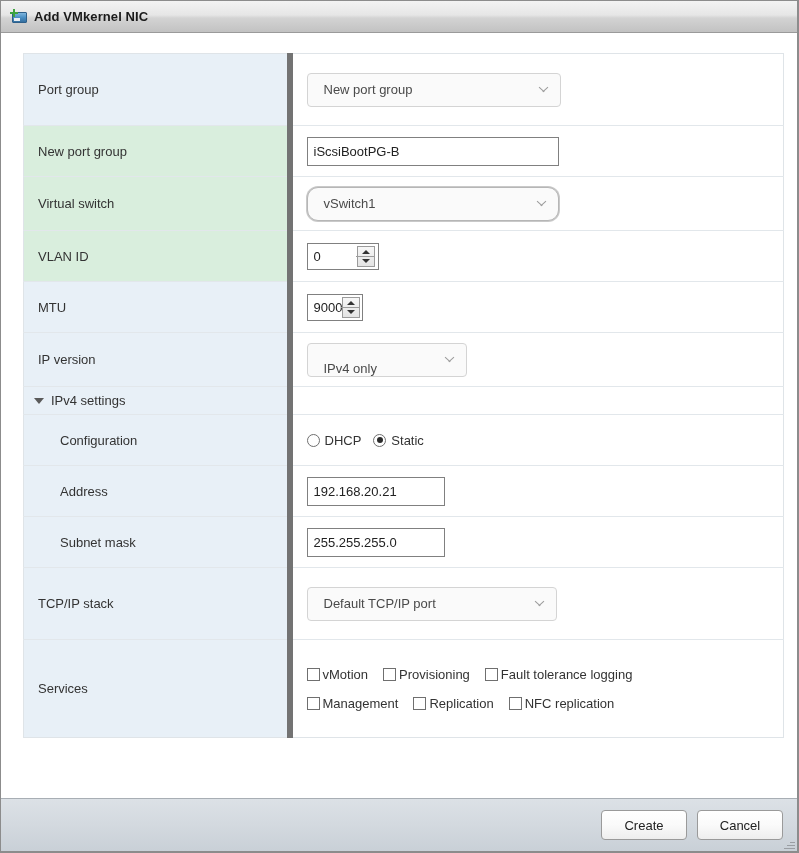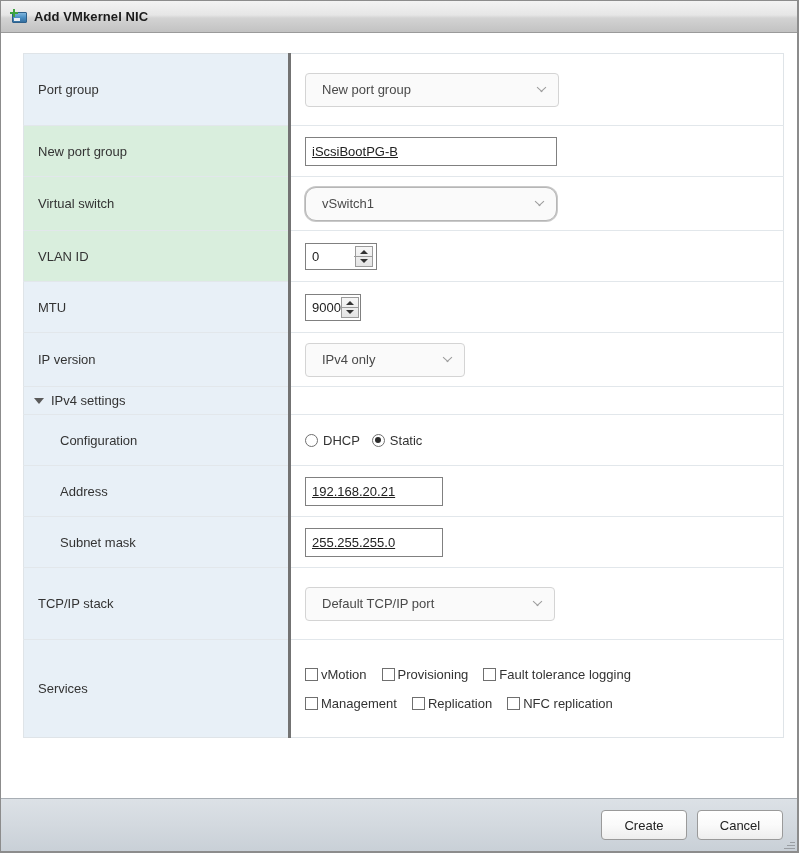--- a/index.html
+++ b/index.html
@@ -91,21 +91,21 @@
     padding: 0;
   }
   .form-table tr:last-child td { border-bottom: none; }
 
   td.label-cell {
     width: 266px;
     padding: 0 10px 0 14px;
     font-size: 13px;
     color: #333333;
     background: #e8f0f7;
-    border-right: 3px solid #737373;
+    border-right: 6px solid #737373;
   }
   td.label-cell.green { background: #d9eedd; }
   td.label-cell.indent { padding-left: 36px; }
   td.label-cell.section {
     padding-left: 10px;
   }
   td.value-cell {
     background: #ffffff;
     padding: 0 10px 0 14px;
   }
@@ -163,34 +163,33 @@
     position: absolute;
     width: 7px; height: 1.4px;
     background: #9a9a9a;
     top: 3px;
   }
   .select .chev:before { left: -1px; transform: rotate(42deg); }
   .select .chev:after  { left: 3px;  transform: rotate(-42deg); }
 
   .select.w-254 { width: 254px; }
   .select.w-252 { width: 252px; }
-  .select.w-188 { width: 160px; }
+  .select.w-188 { width: 160px; align-items: flex-end; }
   .select.w-250 { width: 250px; }
 
   .text-input {
     height: 29px;
     border: 1px solid #808080;
     background: #ffffff;
     font-family: "Liberation Sans", sans-serif;
     font-size: 13px;
     color: #222222;
     padding: 0 6px;
     outline: none;
     border-radius: 0;
-    text-decoration: underline;
   }
   .text-input.w-252 { width: 252px; }
   .text-input.w-138 { width: 138px; }
 
   .spinner {
     display: inline-flex;
     align-items: center;
     height: 27px;
     border: 1px solid #808080;
     background: #ffffff;

